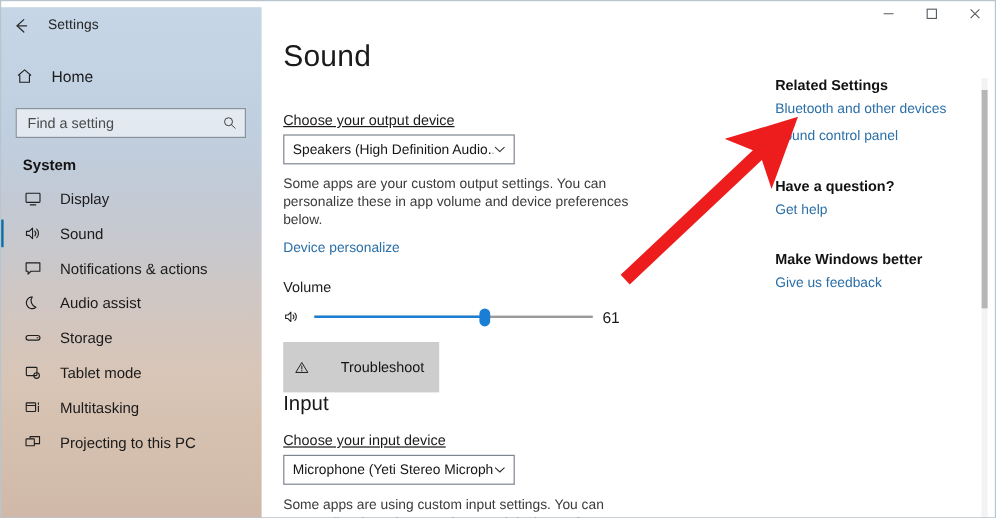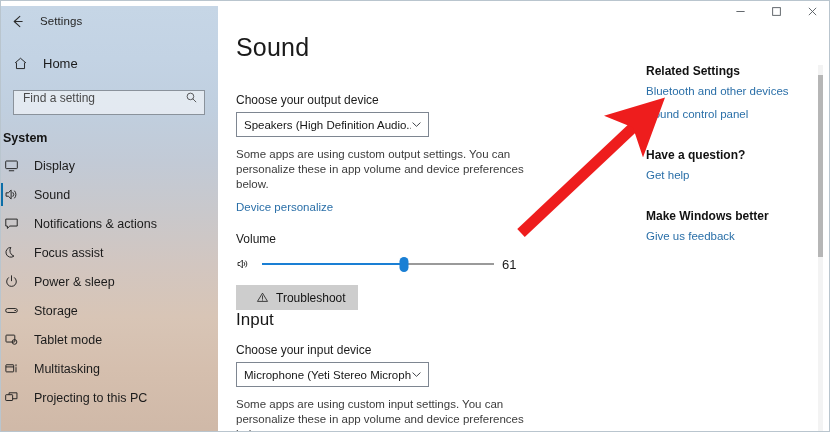--- a/index.html
+++ b/index.html
@@ -89,51 +89,51 @@
     color: #1b1b1b;
     margin-left: 8px;
   }
 
   .search-wrap {
     margin: 12px 13px 0 13px;
     height: 25px;
     background: rgba(255,255,255,0.55);
     border: 1px solid #8a929b;
     display: flex;
-    align-items: flex-start;
+    align-items: center;
     padding: 0 6px 0 9px;
   }
   .search-input {
     flex: 1;
     border: none;
     outline: none;
     background: transparent;
     font-family: "Liberation Sans", sans-serif;
     font-size: 12px;
     color: #303030;
   }
   .search-input::placeholder { color: #4a4a4a; opacity: 1; }
   .search-ico { color: #3a3a3a; display: flex; align-items: center; }
 
   .group-head {
     font-size: 12.5px;
     font-weight: bold;
     color: #141414;
-    padding-left: 3px;
+    padding-left: 19px;
     margin-top: 16px;
   }
 
   .nav-list { margin-top: 6px; }
 
   .nav-item {
     position: relative;
     display: flex;
     align-items: center;
     height: 29px;
-    padding-left: 4px;
+    padding-left: 20px;
     cursor: default;
   }
   .nav-item .ico {
     width: 22px;
     display: flex;
     align-items: center;
     justify-content: flex-start;
     color: #1f1f1f;
     flex: none;
   }
@@ -196,20 +196,21 @@
     position: absolute;
     left: 14px;
     top: 62px;
     width: 330px;
   }
 
   .field-label {
     font-size: 12px;
     color: #1b1b1b;
     margin-bottom: 5px;
+    text-decoration: underline;
   }
 
   .combo {
     width: 193px;
     height: 25px;
     border: 1px solid #7e8691;
     background: #ffffff;
     display: flex;
     align-items: center;
     padding: 0 6px 0 7px;
@@ -283,26 +284,27 @@
   .slider-val {
     width: 34px;
     text-align: left;
     font-size: 13px;
     color: #1b1b1b;
     margin-left: 8px;
   }
 
   .tbtn {
     margin-top: 13px;
-    height: 25px;
+    height: 42px;
     background: #cdcdcd;
     display: inline-flex;
     align-items: center;
-    padding: 0 12px 0 20px;
+    padding: 0 12px 0 9px;
     cursor: pointer;
+    gap: 19px;
   }
   .tbtn .ico { color: #1d1d1d; display: flex; align-items: center; margin-right: 7px; }
   .tbtn .lbl { font-size: 12px; color: #141414; }
 
   .h2 {
     font-size: 17px;
     font-weight: 400;
     color: #181818;
   }
 
@@ -424,32 +426,23 @@
         </span>
         <span class="lbl">Notifications &amp; actions</span>
       </div>
 
       <div class="nav-item">
         <span class="ico">
           <svg width="15" height="15" viewBox="0 0 16 16" fill="none" stroke="#1f1f1f" stroke-width="1">
             <path d="M10.6 11.8 A5.2 5.2 0 1 1 7.3 2.6 A6.1 6.1 0 0 0 10.6 11.8 Z" stroke-linejoin="round"></path>
           </svg>
         </span>
-        <span class="lbl">Focus assist</span>
-      </div>
-
-      <div class="nav-item">
-        <span class="ico">
-          <svg width="15" height="15" viewBox="0 0 16 16" fill="none" stroke="#1f1f1f" stroke-width="1">
-            <path d="M11.2 3.9 A5.2 5.2 0 1 1 4.8 3.9" stroke-linecap="round"></path>
-            <path d="M8 1.9 L8 7.2" stroke-linecap="round"></path>
-          </svg>
-        </span>
-        <span class="lbl">Power &amp; sleep</span>
-      </div>
+        <span class="lbl">Audio assist</span>
+      </div>
+
 
       <div class="nav-item">
         <span class="ico">
           <svg width="15" height="15" viewBox="0 0 16 16" fill="none" stroke="#1f1f1f" stroke-width="1">
             <rect x="1.8" y="5.9" width="12.4" height="4.2" rx="2.1"></rect>
             <path d="M11.6 8 L12.4 8" stroke-linecap="round"></path>
           </svg>
         </span>
         <span class="lbl">Storage</span>
       </div>
@@ -519,21 +512,21 @@
 
         <div class="combo">
           <span class="val">Speakers (High Definition Audio...</span>
           <span class="chev">
             <svg width="11" height="11" viewBox="0 0 12 12" fill="none" stroke="#30343a" stroke-width="1">
               <path d="M2 4.2 L6 8 L10 4.2" stroke-linecap="round" stroke-linejoin="round"></path>
             </svg>
           </span>
         </div>
 
-        <div class="desc">Some apps are using custom output settings. You can personalize these in app volume and device preferences below.</div>
+        <div class="desc">Some apps are your custom output settings. You can personalize these in app volume and device preferences below.</div>
 
         <a class="link">Device personalize</a>
 
         <div class="section-label">Volume</div>
 
         <div class="slider-row">
           <span class="spk-ico">
             <svg width="14" height="14" viewBox="0 0 16 16" fill="none" stroke="#212121" stroke-width="1">
               <path d="M2.3 6.3 L4.5 6.3 L7.3 3.5 L7.3 12.5 L4.5 9.7 L2.3 9.7 Z" stroke-linejoin="round"></path>
               <path d="M9.4 6.1 A2.8 2.8 0 0 1 9.4 9.9" stroke-linecap="round"></path>

